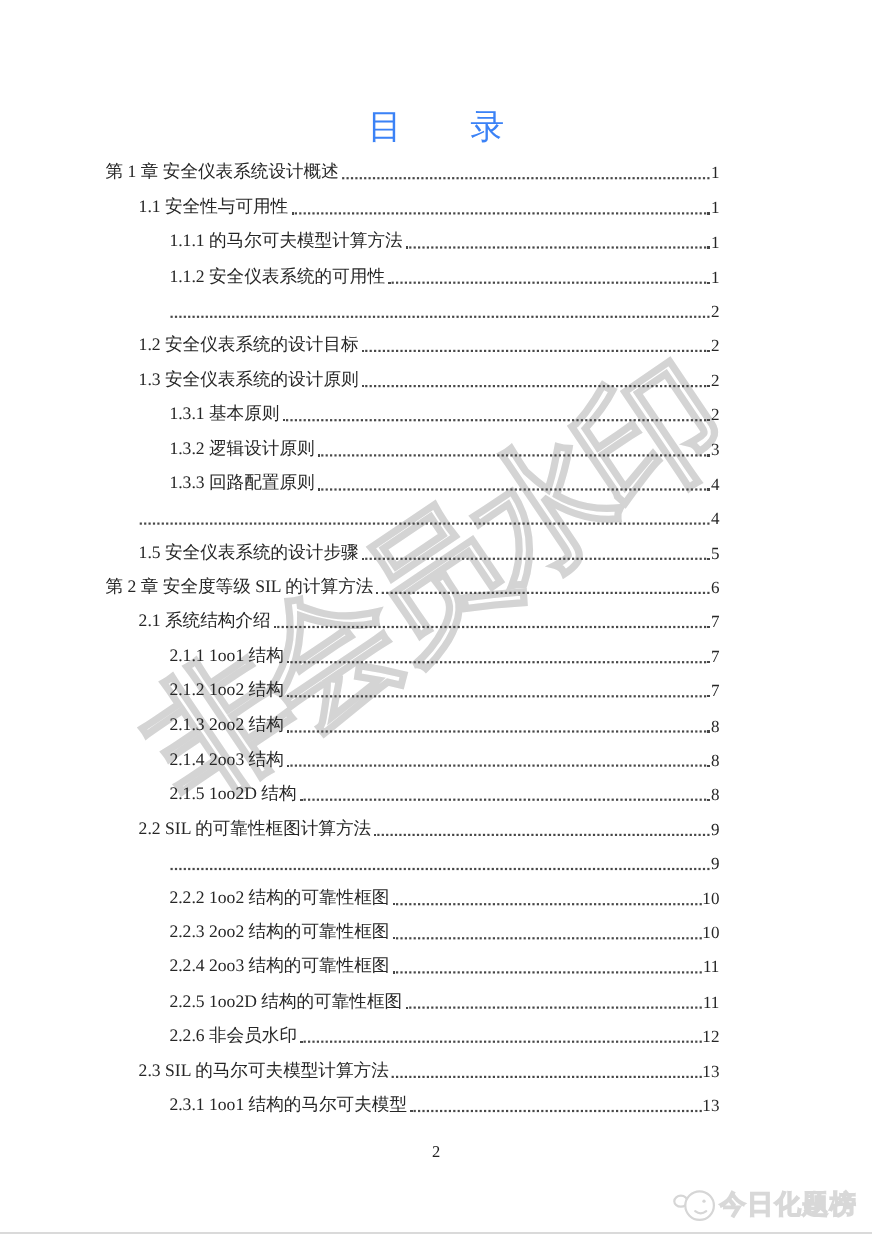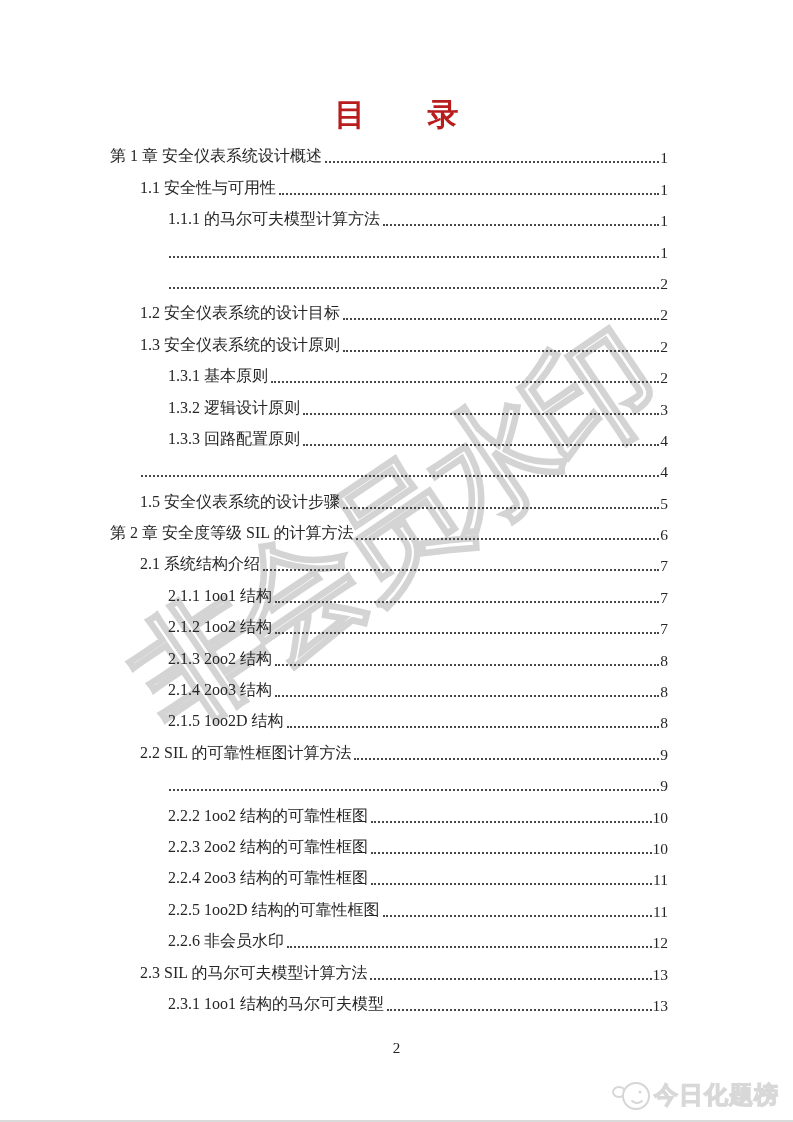--- a/index.html
+++ b/index.html
@@ -10,23 +10,23 @@
   .page{position:absolute;inset:0;background:#ffffff;}
   .watermark{
     position:absolute;left:392px;top:532px;
     transform:translate(-50%,-50%) rotate(-34deg);
     font-size:128px;letter-spacing:-10px;white-space:nowrap;
     color:transparent;-webkit-text-stroke:2.5px #d4d4d4;
     font-weight:600;z-index:1;pointer-events:none;user-select:none;
   }
   .doc-title{
     position:absolute;top:94px;left:0;right:0;margin:0;text-align:center;
-    font-size:31px;font-weight:bold;color:#b91c1c;white-space:pre;z-index:2;
-  }
-  .toc{position:absolute;left:110px;top:136px;width:558px;z-index:2;font-family:Liberation Serif, serif;}
+    font-size:31px;font-weight:normal;color:#3b82f6;white-space:pre;z-index:2;
+  }
+  .toc{position:absolute;left:96px;top:136px;width:558px;z-index:2;font-family:Liberation Serif, serif;}
   .toc-row{display:flex;align-items:flex-end;height:31.4px;font-size:16px;color:#262626;}
   .toc-row.lvl2{padding-left:30px;justify-content:space-between;}
   .toc-row.lvl3{padding-left:58px;}
   .toc-label{white-space:nowrap;padding-right:2px;}
   .toc-dots{flex:1 1 auto;min-width:10px;border-bottom:2px dotted #474747;margin:0 1px 4px 1px;}
   .toc-page{white-space:nowrap;font-size:15.5px;}
   .footer-pagenum{position:absolute;top:1040px;left:0;right:0;text-align:center;font-size:15px;color:#222;z-index:2;}
   .brand{position:absolute;top:1078px;right:14px;display:flex;align-items:center;gap:2px;z-index:2;}
   .brand-name{
     font-size:24px;letter-spacing:1px;color:#fbfbfb;-webkit-text-stroke:1.2px #d8d8d8;
@@ -57,20 +57,21 @@
         <span class="toc-page">1</span>
       </div>
 
       <div class="toc-row lvl3">
         <span class="toc-label">1.1.1 的马尔可夫模型计算方法</span>
         <span class="toc-dots"></span>
         <span class="toc-page">1</span>
       </div>
 
       <div class="toc-row lvl3">
+        <span class="toc-label">1.1.2 安全仪表系统的可用性</span>
         <span class="toc-dots"></span>
         <span class="toc-page">1</span>
       </div>
 
       <div class="toc-row lvl3">
         <span class="toc-dots"></span>
         <span class="toc-page">2</span>
       </div>
 
       <div class="toc-row lvl2">

